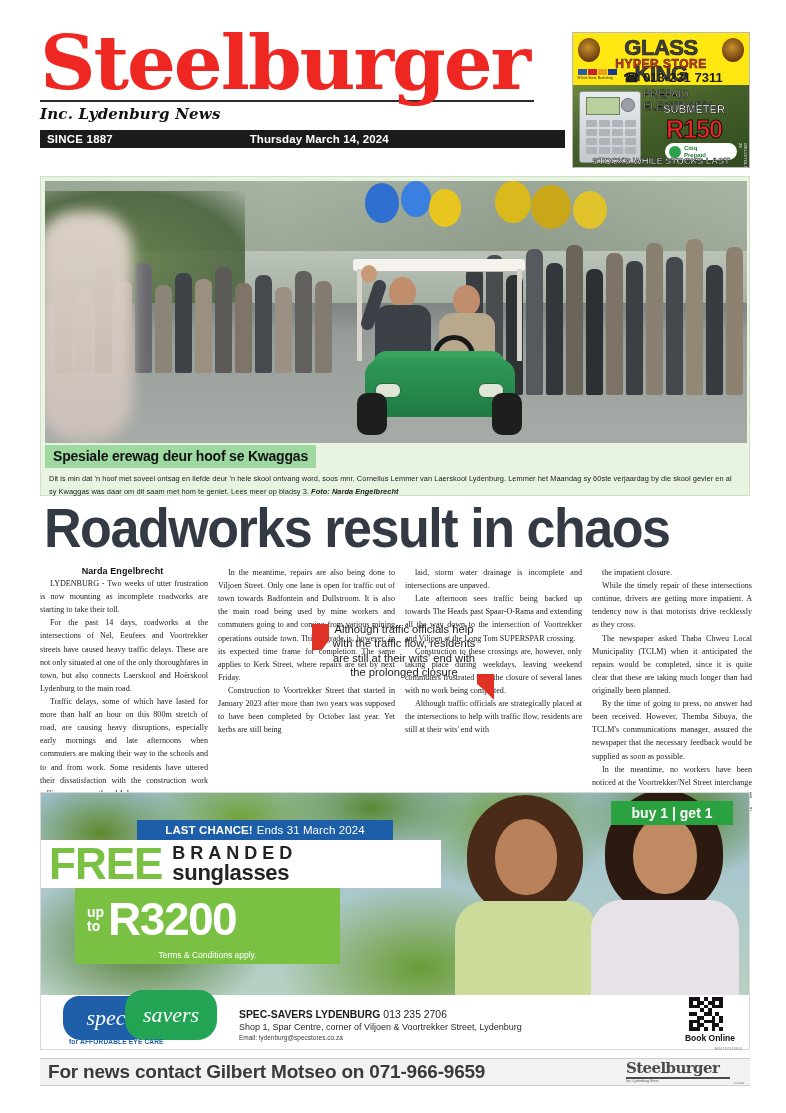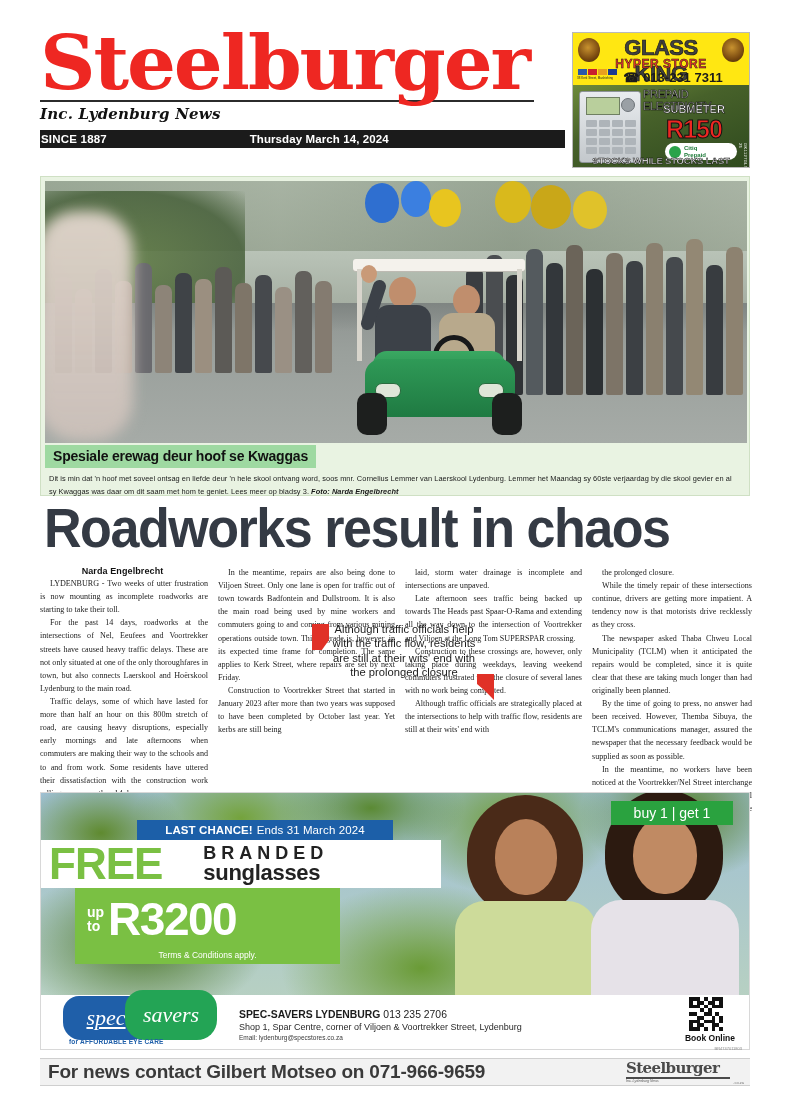--- a/index.html
+++ b/index.html
@@ -29,21 +29,21 @@
   .mh-sub {
     font-family: "DejaVu Serif", serif;
     font-style: italic; font-weight: bold;
     font-size: 15px; color: #111; margin-top: 3px; letter-spacing: .2px;
   }
   .mh-bar {
     margin-top: 7px; width: 525px; height: 18px;
     background: #1b1b1b; color: #fff;
     display: flex; align-items: center; position: relative;
   }
-  .mh-bar .since { font-size: 11.5px; font-weight: bold; padding-left: 1px; letter-spacing: .2px; }
+  .mh-bar .since { font-size: 11.5px; font-weight: bold; padding-left: 7px; letter-spacing: .2px; }
   .mh-bar .date {
     font-size: 11.5px; font-weight: bold; position: absolute;
     left: 50%; transform: translateX(-38%); letter-spacing: .1px;
   }
 
   
   .gk-ad {
     position: absolute; right: 0; top: 4px; width: 178px; height: 136px;
     border: 1px solid #b9b9b9; background: #ffe712; overflow: hidden;
   }
@@ -238,21 +238,21 @@
   .model .body { position: absolute; border-radius: 30px 30px 0 0; }
 
   .ss-lastchance {
     position: absolute; left: 96px; top: 27px; width: 256px; height: 20px;
     background: #1c5fa8; color: #fff; display: flex; align-items: center; justify-content: center;
     font-size: 11.5px; letter-spacing: .1px;
   }
   .ss-lastchance b { font-weight: bold; margin-right: 4px; }
   .ss-freebox {
     position: absolute; left: 0px; top: 47px; width: 400px; height: 48px;
-    background: #fff; display: flex; align-items: center; gap: 31px;
+    background: #fff; display: flex; align-items: center;
   }
   .ss-free {
     font-size: 44px; font-weight: bold; color: #7ac043; letter-spacing: -1px;
     margin-left: 8px; line-height: 1;
   }
   .ss-branded { margin-left: 10px; line-height: 1.02; }
   .ss-branded .b1 { font-size: 18px; font-weight: bold; color: #222; letter-spacing: 5px; }
   .ss-branded .b2 { font-size: 22px; font-weight: bold; color: #222; letter-spacing: -.3px; }
   .ss-pricebox {
     position: absolute; left: 34px; top: 95px; width: 265px; height: 62px;
@@ -260,28 +260,28 @@
   }
   .ss-upto { font-size: 14px; line-height: 1.02; margin-left: 12px; font-weight: bold; }
   .ss-r3200 { font-size: 46px; font-weight: bold; letter-spacing: -1.5px; margin-left: 4px; line-height: 1; }
   .ss-tc {
     position: absolute; left: 34px; top: 157px; width: 265px; height: 14px;
     background: #7ac043; color: #fff; font-size: 8.5px; text-align: center;
   }
   .ss-buy1 {
     position: absolute; right: 16px; top: 8px; width: 122px; height: 24px;
     background: #2aa23f; color: #fff; display: flex; align-items: center; justify-content: center;
-    font-size: 14px; font-weight: normal;
+    font-size: 14px; font-weight: bold;
   }
   .ss-logo { position: absolute; left: 22px; bottom: 5px; width: 155px; height: 56px; }
   .ss-spec {
     position: absolute; left: 0; top: 8px; width: 86px; height: 44px;
     background: #1f5fa9; border-radius: 16px 16px 18px 18px;
     display: flex; align-items: center; justify-content: center;
-    color: #fff; font-family: "Liberation Serif", serif; font-size: 22px; font-style: italic; text-decoration: underline;
+    color: #fff; font-family: "Liberation Serif", serif; font-size: 22px; font-style: italic;
   }
   .ss-savers {
     position: absolute; left: 62px; top: 2px; width: 92px; height: 50px;
     background: #23a455; border-radius: 18px 18px 20px 20px;
     display: flex; align-items: center; justify-content: center;
     color: #fff; font-family: "Liberation Serif", serif; font-size: 22px; font-style: italic;
   }
   .ss-tag { position: absolute; left: 6px; bottom: -1px; font-size: 6.5px; color: #1f5fa9; font-weight: bold; letter-spacing: .2px; }
   .ss-contact { position: absolute; left: 198px; bottom: 8px; width: 380px; }
   .ss-c1 { font-size: 10.4px; color: #1b1b1b; }
@@ -480,21 +480,21 @@
     </div>
 
     <div class="col c3">
       <p>laid, storm water drainage is incomplete and intersections are unpaved.</p>
       <p>Late afternoon sees traffic being backed up towards The Heads past Spaar-O-Rama and extending all the way down to the intersection of Voortrekker and Viljoen at the Long Tom SUPERSPAR crossing.</p>
       <p>Construction to these crossings are, however, only taking place during weekdays, leaving weekend commuters frustrated with the closure of several lanes with no work being completed.</p>
       <p>Although traffic officials are strategically placed at the intersections to help with traffic flow, residents are still at their wits' end with</p>
     </div>
 
     <div class="col c4">
-      <p>the prolonged closure.</p>
+      <p>the impatient closure.</p>
       <p>While the timely repair of these intersections continue, drivers are getting more impatient. A tendency now is that motorists drive recklessly as they cross.</p>
       <p>The newspaper asked Thaba Chweu Local Municipality (TCLM) when it anticipated the repairs would be completed, since it is quite clear that these are taking much longer than had originally been planned.</p>
       <p>By the time of going to press, no answer had been received. However, Themba Sibuya, the TCLM's communications manager, assured the newspaper that the necessary feedback would be supplied as soon as possible.</p>
       <p>In the meantime, no workers have been noticed at the Voortrekker/Nel Street interchange since Monday March 11. The only contractual worker spotted here seems to be a single employee wielding a pickaxe.</p>
     </div>
   </div>
 
   <div class="pullquote">
     <span class="q-open"></span>
     <div class="pq-text">Although traffic officials help with the traffic flow, residents are still at their wits' end with the prolonged closure</div>

